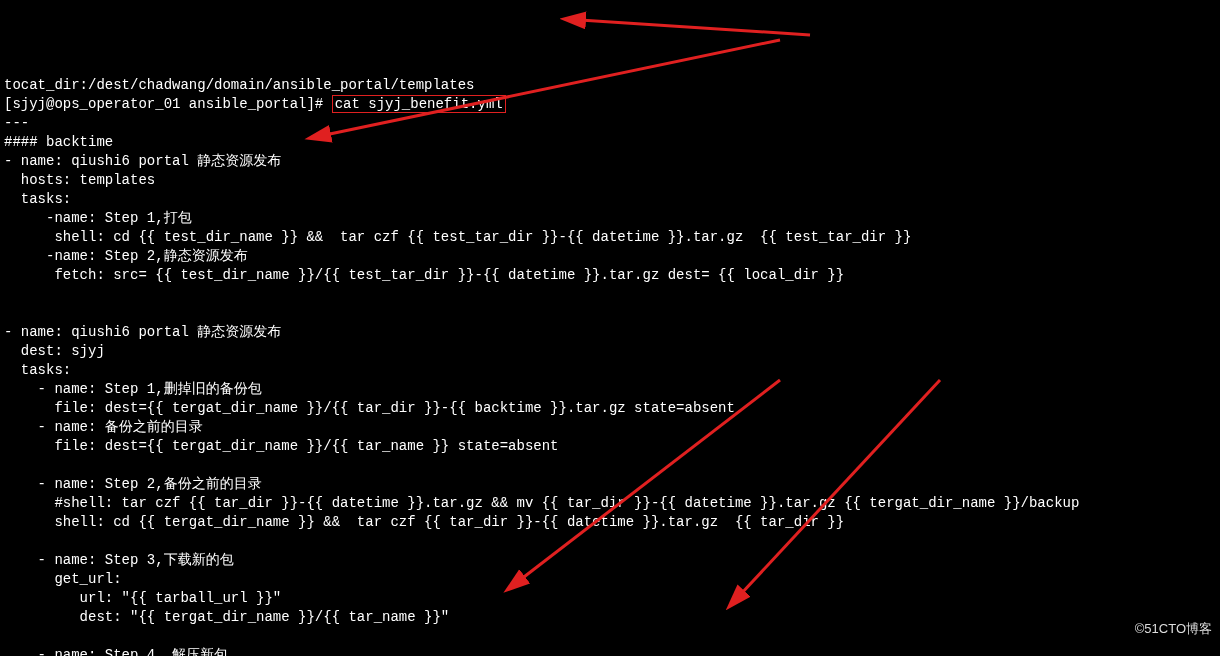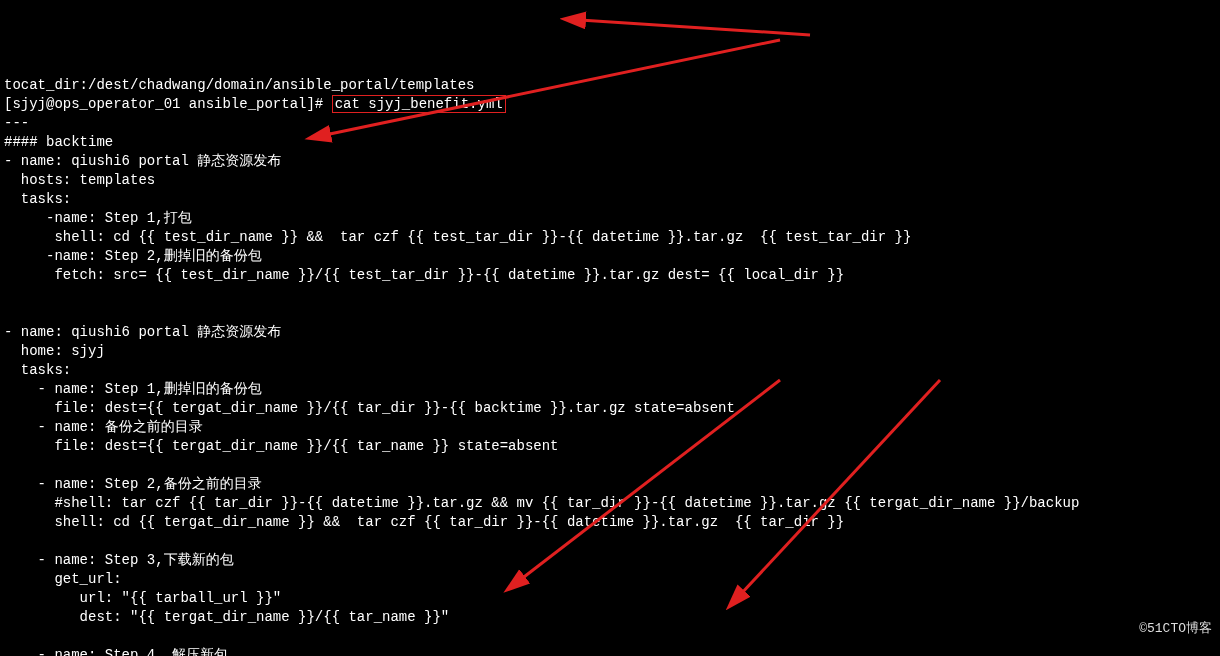--- a/index.html
+++ b/index.html
@@ -23,47 +23,47 @@
     border: 1px solid #e02020;
     padding: 0 2px;
     display: inline;
   }
   .watermark {
     position: absolute;
     right: 8px;
     bottom: 18px;
     color: #ddd;
     font-size: 13px;
-    font-family: Liberation Mono, monospace;
+    font-family: Liberation Sans, sans-serif;
   }
   svg.arrow {
     position: absolute;
     pointer-events: none;
   }
 </style>
 </head>
 <body>
 
 
 
 <div class="term"><span>tocat_dir:/dest/chadwang/domain/ansible_portal/templates</span>
 <span>[sjyj@ops_operator_01 ansible_portal]# </span><span class="box-red">cat sjyj_benefit.yml</span>
 <span>---</span>
 <span>#### backtime</span>
 <span>- name: qiushi6 portal 静态资源发布</span>
 <span>  hosts: templates</span>
 <span>  tasks:</span>
 <span>     -name: Step 1,打包</span>
 <span>      shell: cd {{ test_dir_name }} &amp;&amp;  tar czf {{ test_tar_dir }}-{{ datetime }}.tar.gz  {{ test_tar_dir }}</span>
-<span>     -name: Step 2,删掉旧的备份包</span>
+<span>     -name: Step 2,静态资源发布</span>
 <span>      fetch: src= {{ test_dir_name }}/{{ test_tar_dir }}-{{ datetime }}.tar.gz dest= {{ local_dir }}</span>
 
 
 <span>- name: qiushi6 portal 静态资源发布</span>
-<span>  home: sjyj</span>
+<span>  dest: sjyj</span>
 <span>  tasks:</span>
 <span>    - name: Step 1,删掉旧的备份包</span>
 <span>      file: dest={{ tergat_dir_name }}/{{ tar_dir }}-{{ backtime }}.tar.gz state=absent</span>
 <span>    - name: 备份之前的目录</span>
 <span>      file: dest={{ tergat_dir_name }}/{{ tar_name }} state=absent</span>
 
 <span>    - name: Step 2,备份之前的目录</span>
 <span>      #shell: tar czf {{ tar_dir }}-{{ datetime }}.tar.gz &amp;&amp; mv {{ tar_dir }}-{{ datetime }}.tar.gz {{ tergat_dir_name }}/backup</span>
 <span>      shell: cd {{ tergat_dir_name }} &amp;&amp;  tar czf {{ tar_dir }}-{{ datetime }}.tar.gz  {{ tar_dir }}</span>
 

